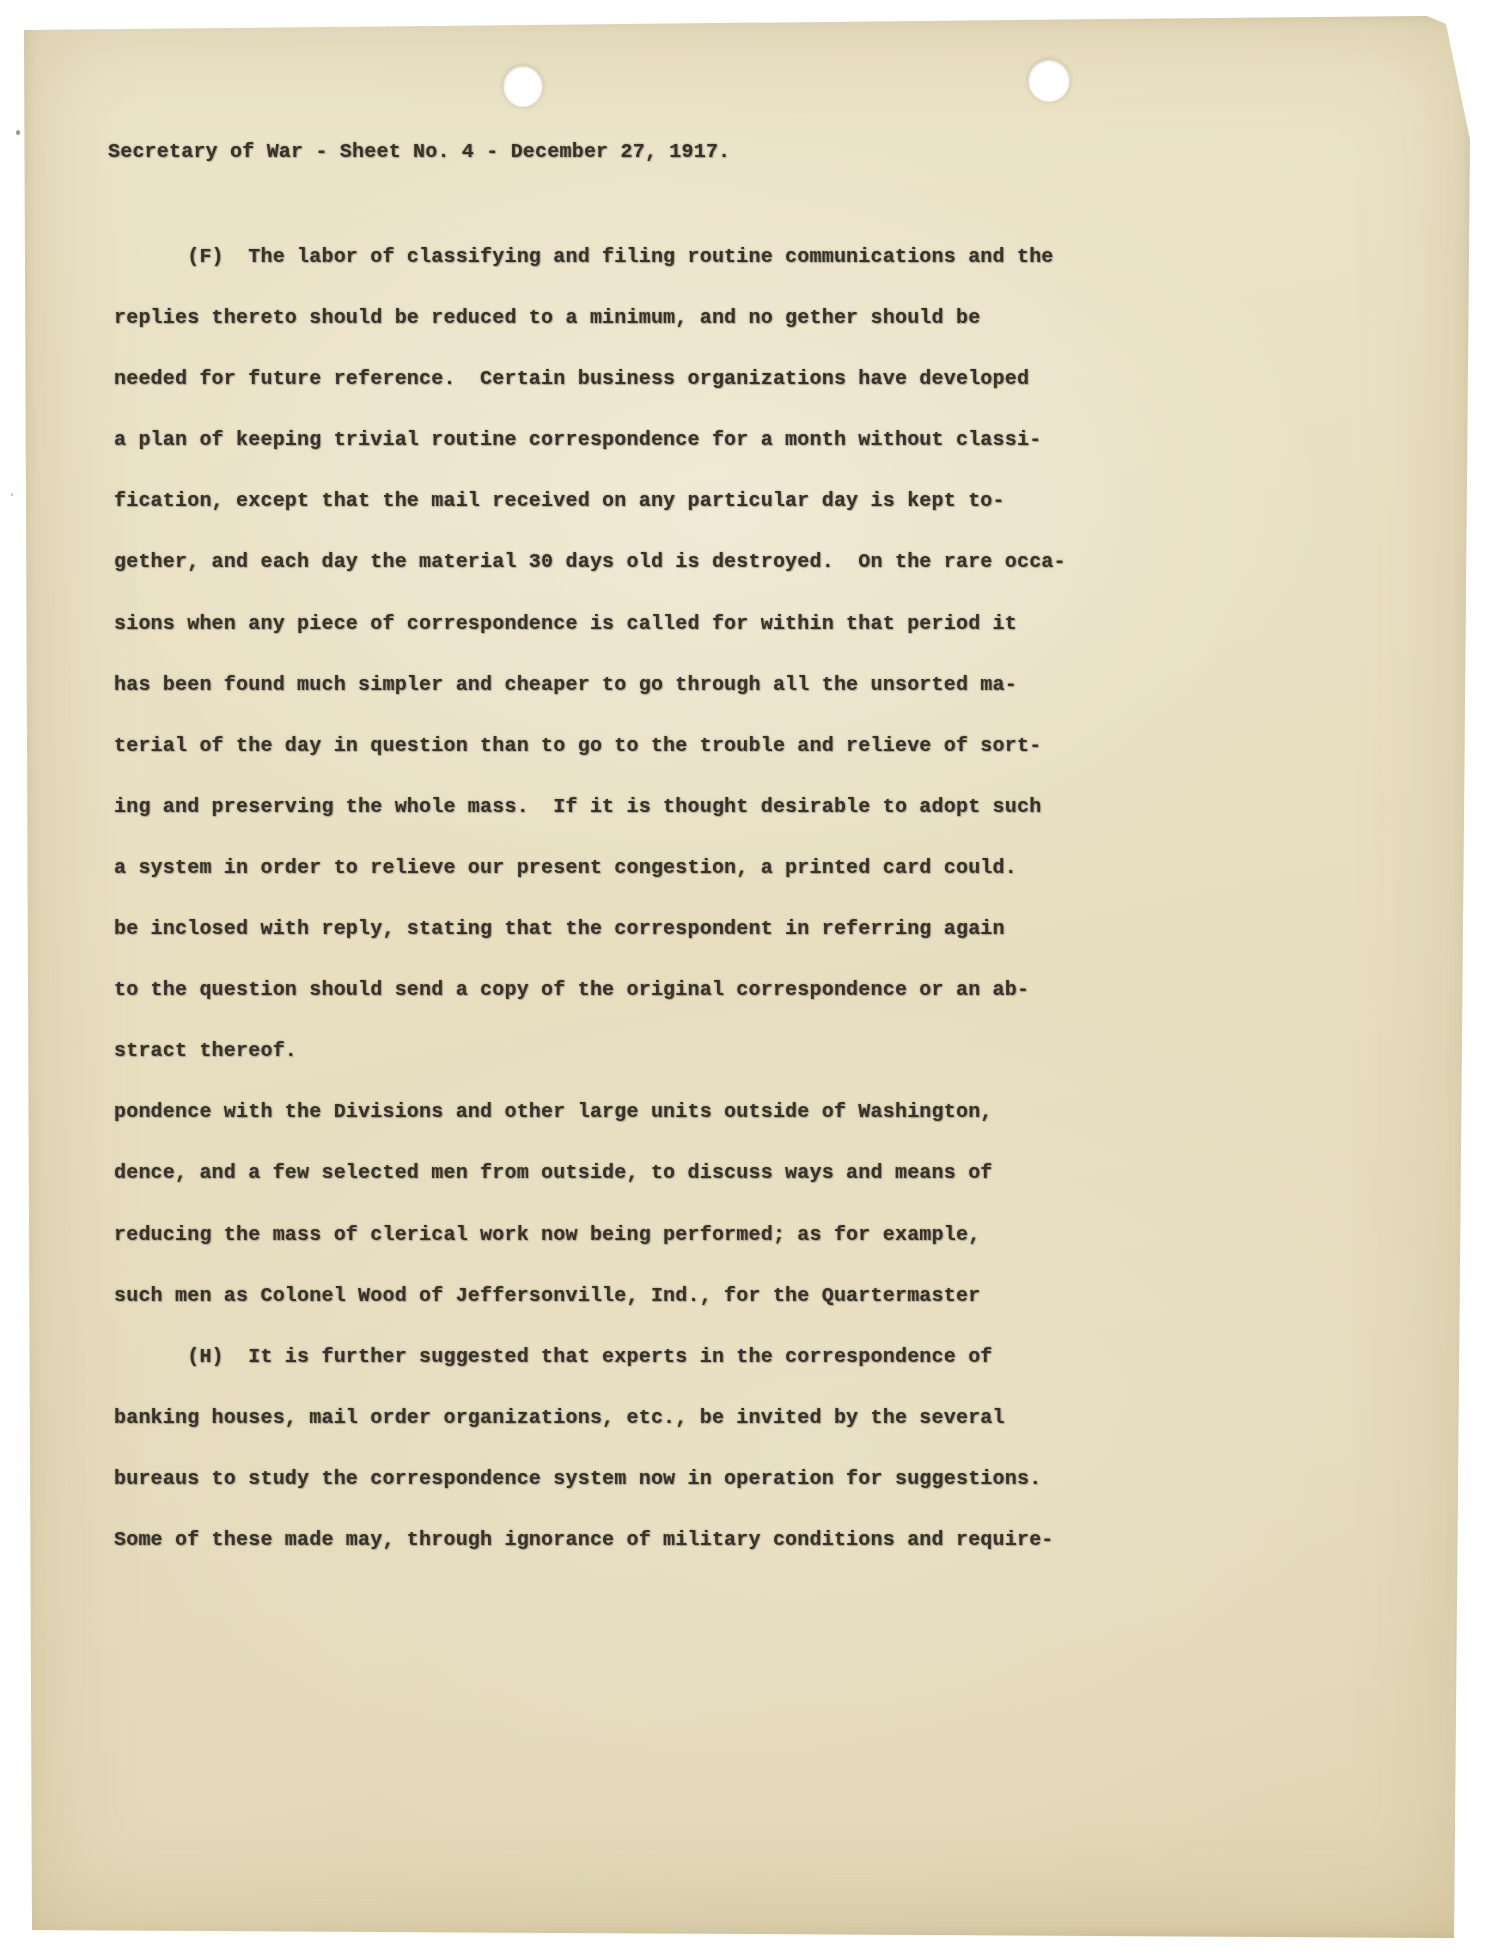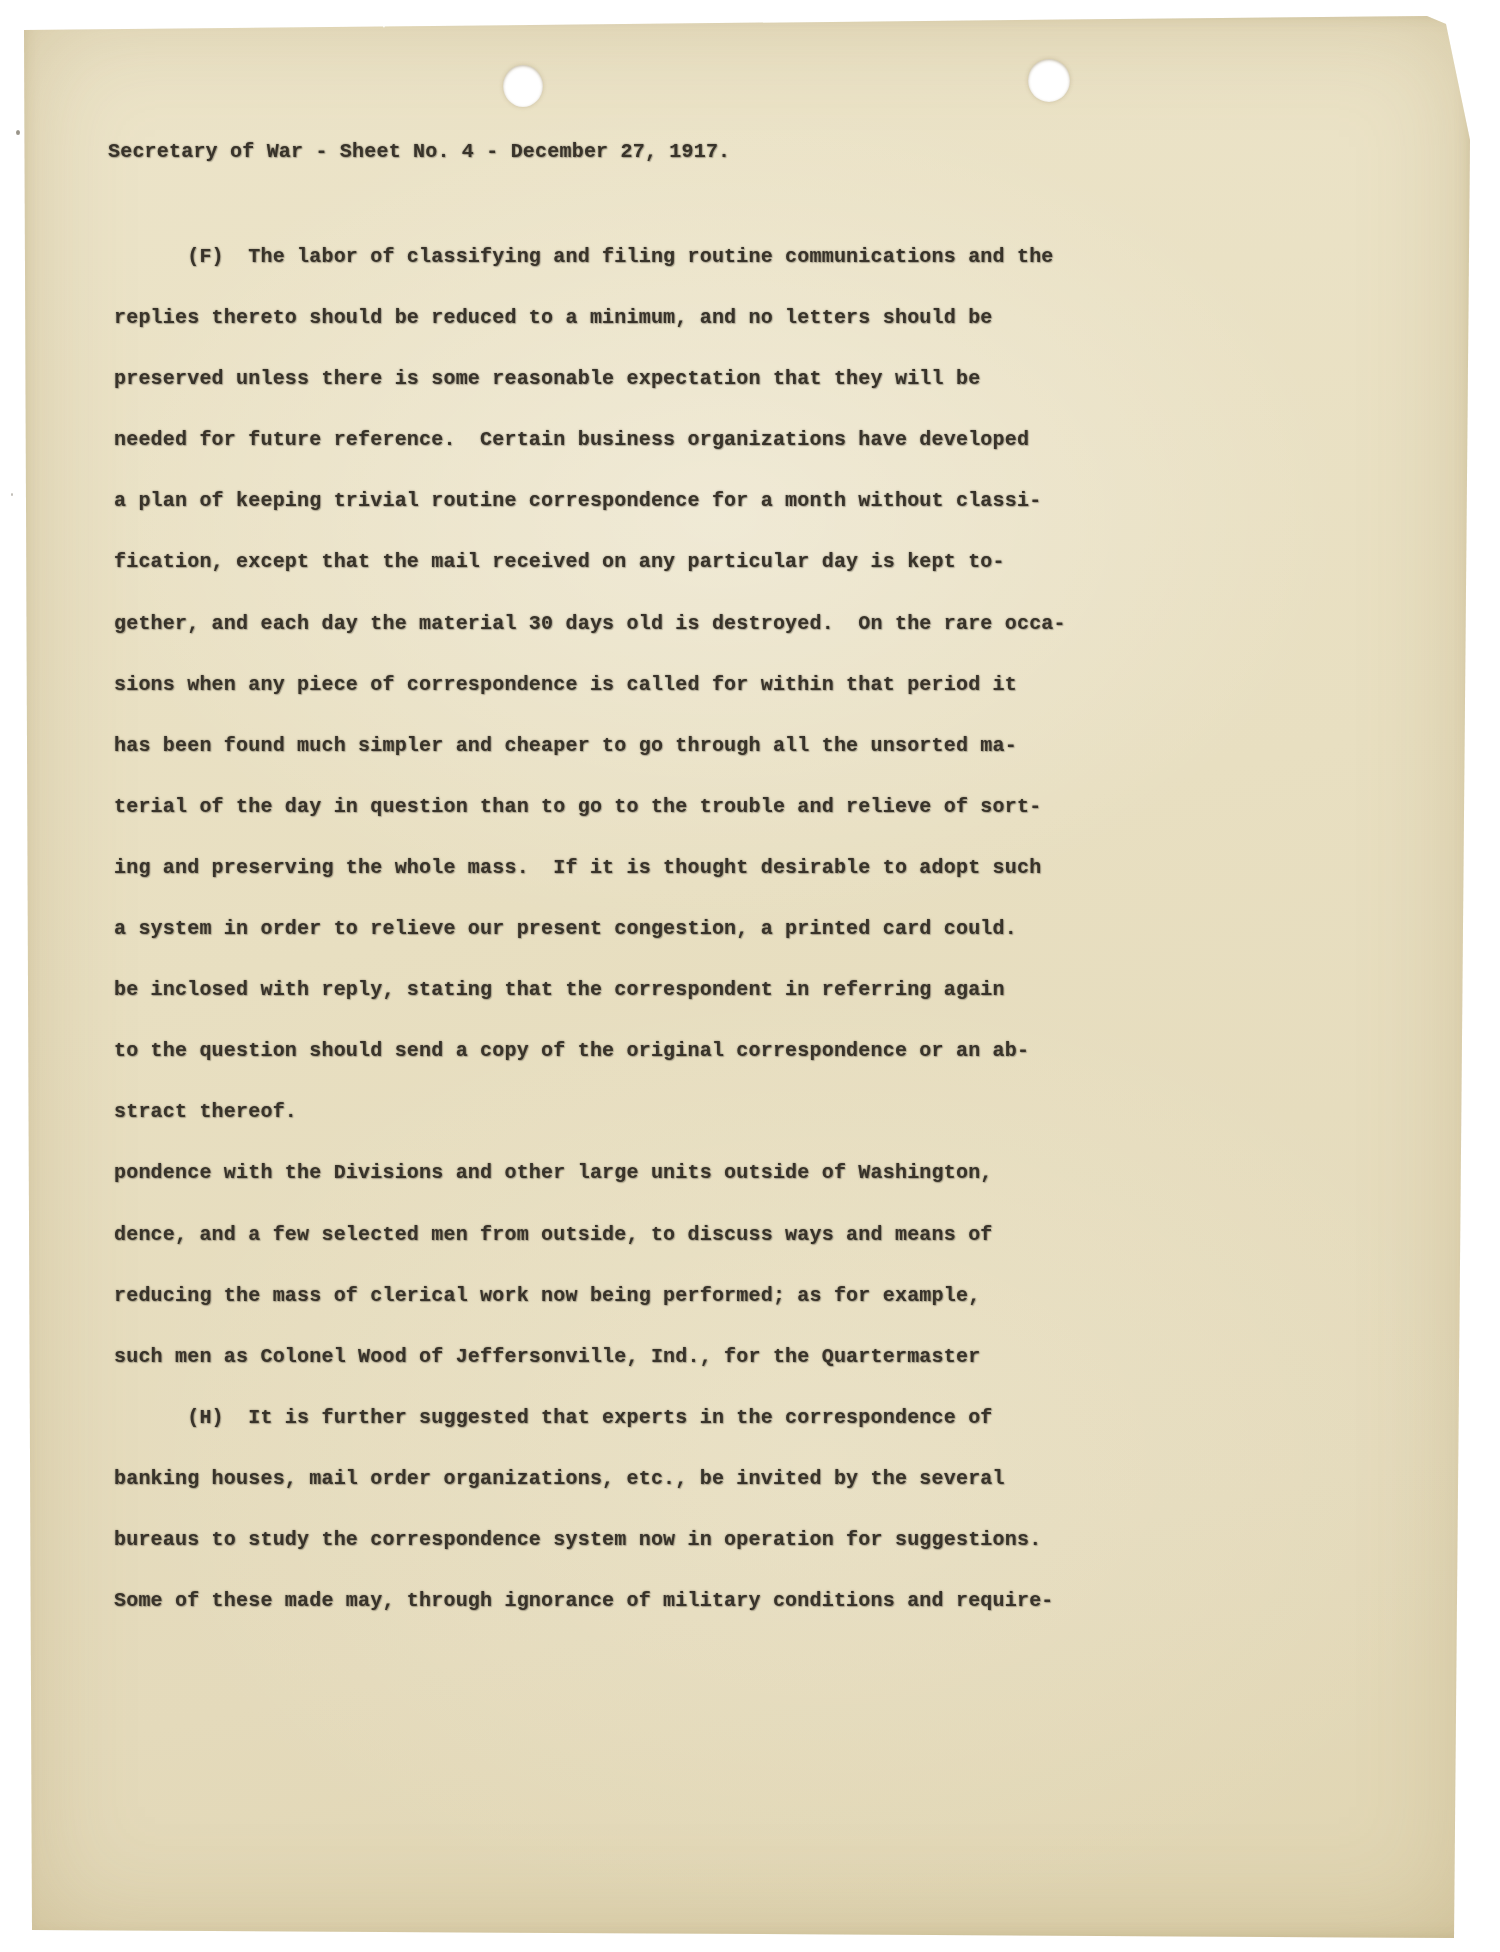--- a/index.html
+++ b/index.html
@@ -104,22 +104,21 @@
     <div class="hole hole-left"></div>
     <div class="hole hole-right"></div>
   </div>
   <div class="notch"></div>
   <div class="speck" style="left:16px; top:130px;"></div>
 
   <div class="typed">
     <div class="doc-header">Secretary of War - Sheet No. 4 - December 27, 1917.</div>
     <div class="doc-body">
       <div class="tline">      (F)  The labor of classifying and filing routine communications and the</div>
-      <div class="tline">replies thereto should be reduced to a minimum, and no letters should be</div>
-      <div class="tline">preserved unless there is some reasonable expectation that they will be</div>
+      <div class="tline">replies thereto should be reduced to a minimum, and no gether should be</div>
       <div class="tline">needed for future reference.  Certain business organizations have developed</div>
       <div class="tline">a plan of keeping trivial routine correspondence for a month without classi-</div>
       <div class="tline">fication, except that the mail received on any particular day is kept to-</div>
       <div class="tline">gether, and each day the material 30 days old is destroyed.  On the rare occa-</div>
       <div class="tline">sions when any piece of correspondence is called for within that period it</div>
       <div class="tline">has been found much simpler and cheaper to go through all the unsorted ma-</div>
       <div class="tline">terial of the day in question than to go to the trouble and relieve of sort-</div>
       <div class="tline">ing and preserving the whole mass.  If it is thought desirable to adopt such</div>
       <div class="tline">a system in order to relieve our present congestion, a printed card could.</div>
       <div class="tline">be inclosed with reply, stating that the correspondent in referring again</div>

